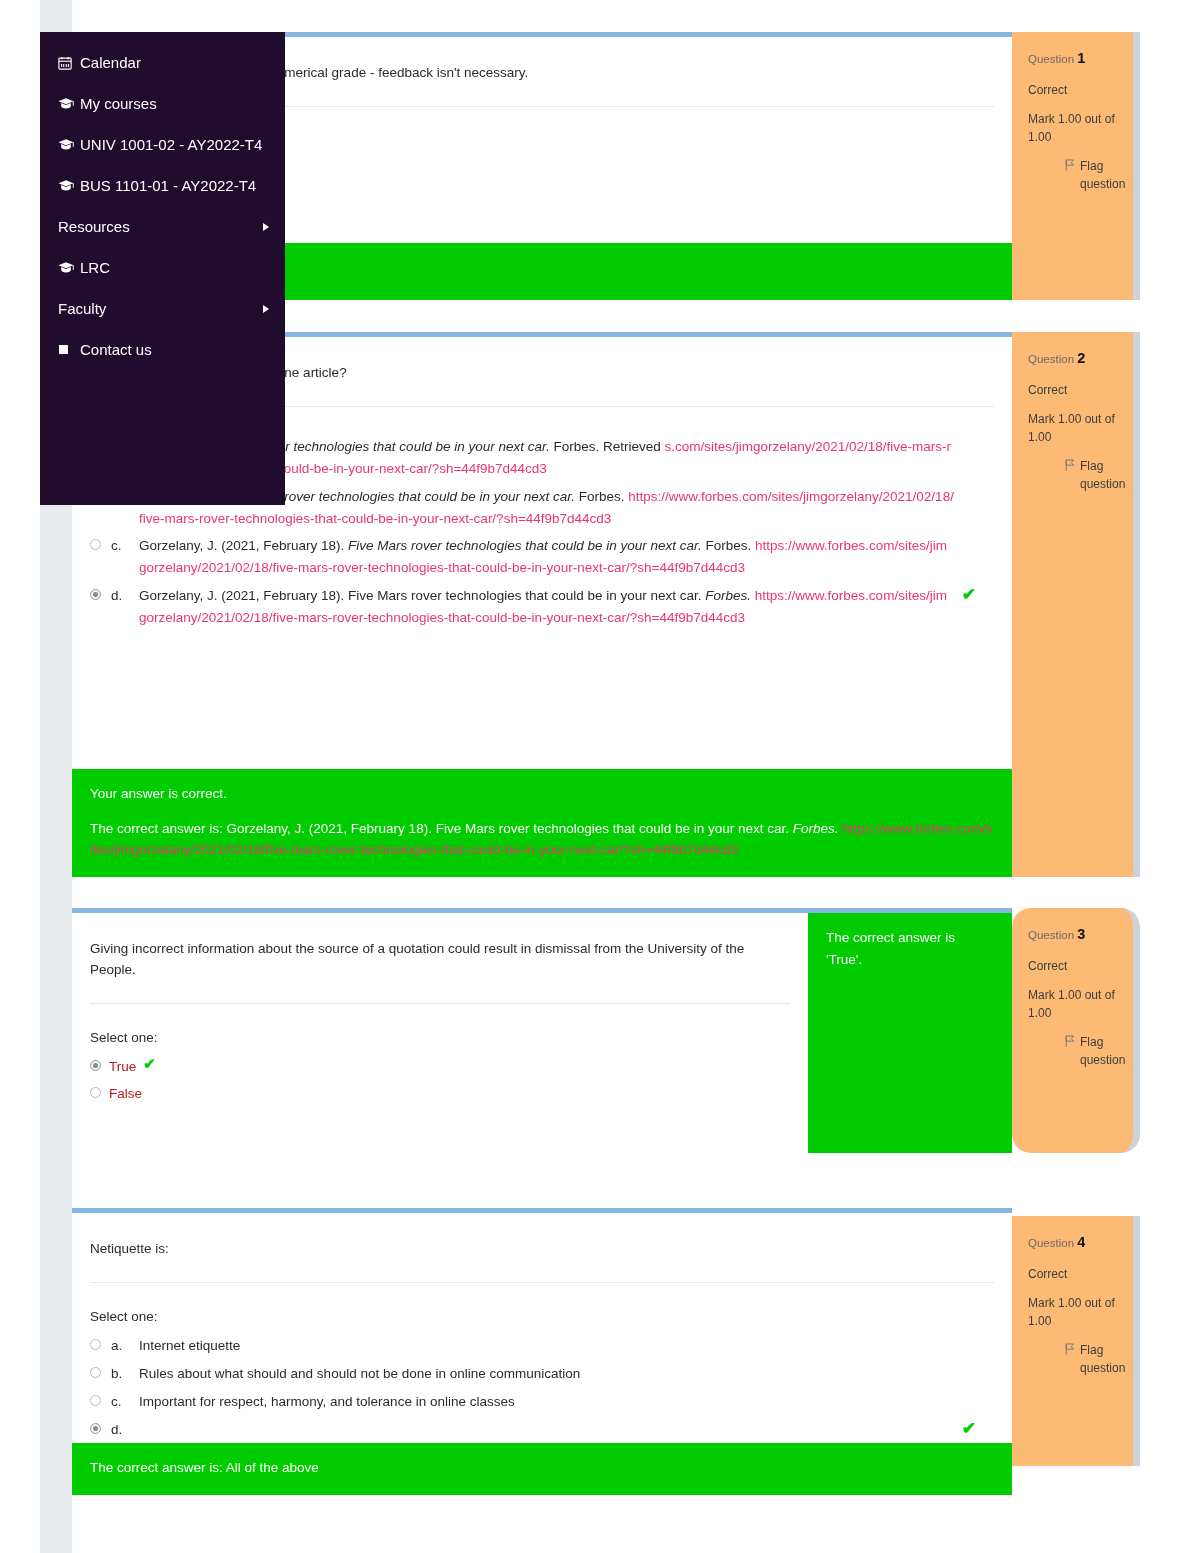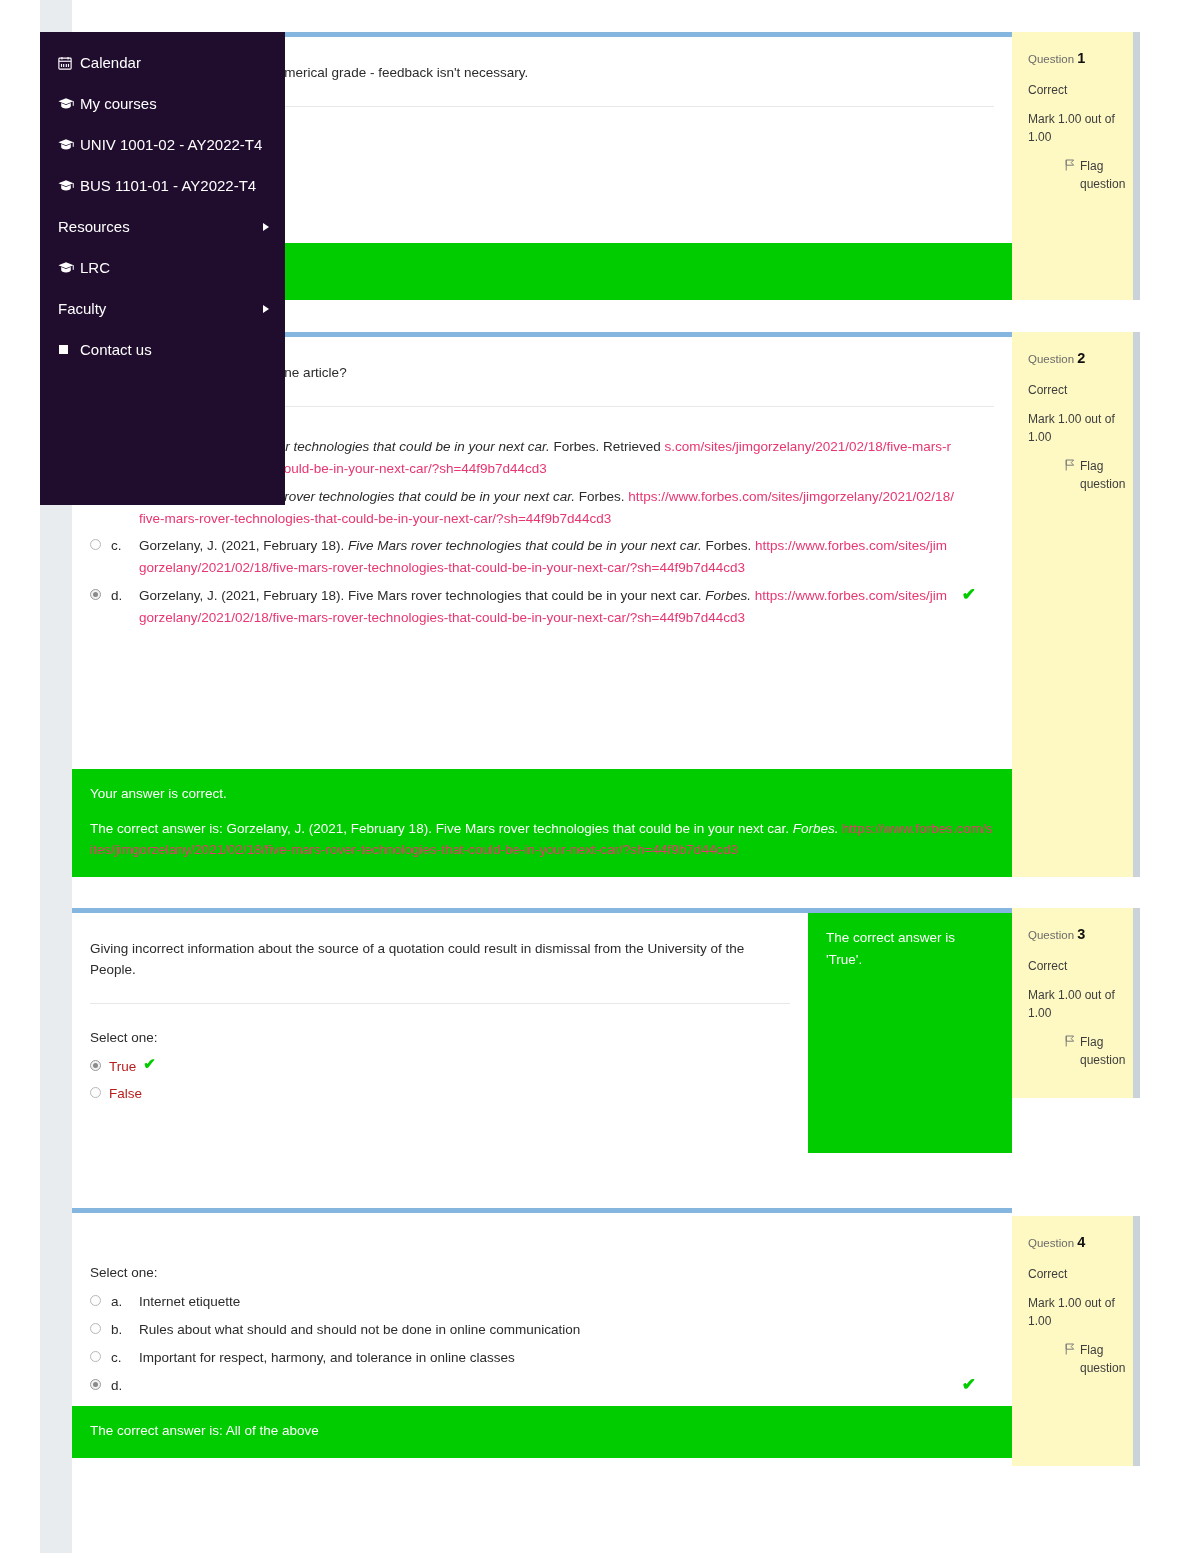--- a/index.html
+++ b/index.html
@@ -141,21 +141,21 @@
     line-height: 1.6;
   }
   .feedback p { margin: 0 0 13px 0; }
   .feedback p:last-child { margin-bottom: 0; }
   .feedback .url { color: #e8366f; }
   .feedback .ital { font-style: italic; }
 
   
   .qinfo {
     width: 128px;
-    background: #fef9c3;
+    background: #fdba74;
     border-right: 7px solid #ccd2da;
     padding: 16px 12px 12px 16px;
     font-size: 12px;
     color: #3d3d3d;
     line-height: 1.5;
   }
   .qinfo .qno { color: #6b6b6b; font-size: 11.5px; }
   .qinfo .qno b { color: #111; font-size: 14.5px; font-weight: bold; }
   .qinfo .row { margin-bottom: 11px; }
   .qinfo .flagrow {
@@ -301,36 +301,37 @@
                 <span class="radio"></span>
                 <span class="ans-plain"><span>False</span></span>
               </li>
             </ul>
           </div>
           <div style="flex: 1 1 auto;"></div>
           <div class="feedback">
             <p><span>The correct answer is 'True'.</span></p>
           </div>
         </div>
-        <div class="qinfo" style="height: 190px;">
+        <div class="qinfo" style="height: 245px; border-radius: 19px;">
           <div class="row qno"><span>Question</span> <b>3</b></div>
           <div class="row">Correct</div>
           <div class="row">Mark 1.00 out of 1.00</div>
           <div class="row flagrow">
             <span class="flag-icon"><svg width="10" height="12" viewBox="0 0 10 12" fill="none" stroke="#7a7a7a" stroke-width="1">
                 <line x1="1.2" y1="0.8" x2="1.2" y2="11.5"></line>
                 <path d="M1.2 1 L8.6 1 L6.2 3.6 L8.6 6.2 L1.2 6.2 Z"></path>
               </svg></span>
             <span>Flag question</span>
           </div>
         </div>
       </div>
       <div class="qwrap" style="top: 1208px;">
         <div class="qcard" style="height: 250px; display: flex; flex-direction: column;">
           <div class="qbody">
+            <p class="qtext">Netiquette is:</p>
             <div class="select-one">Select one:</div>
             <ul class="answers">
               <li class="ans">
                 <span class="radio"></span>
                 <span class="ans-letter">a.</span>
                 <span class="ans-text"><span>Internet etiquette</span></span>
               </li>
               <li class="ans">
                 <span class="radio"></span>
                 <span class="ans-letter">b.</span>

